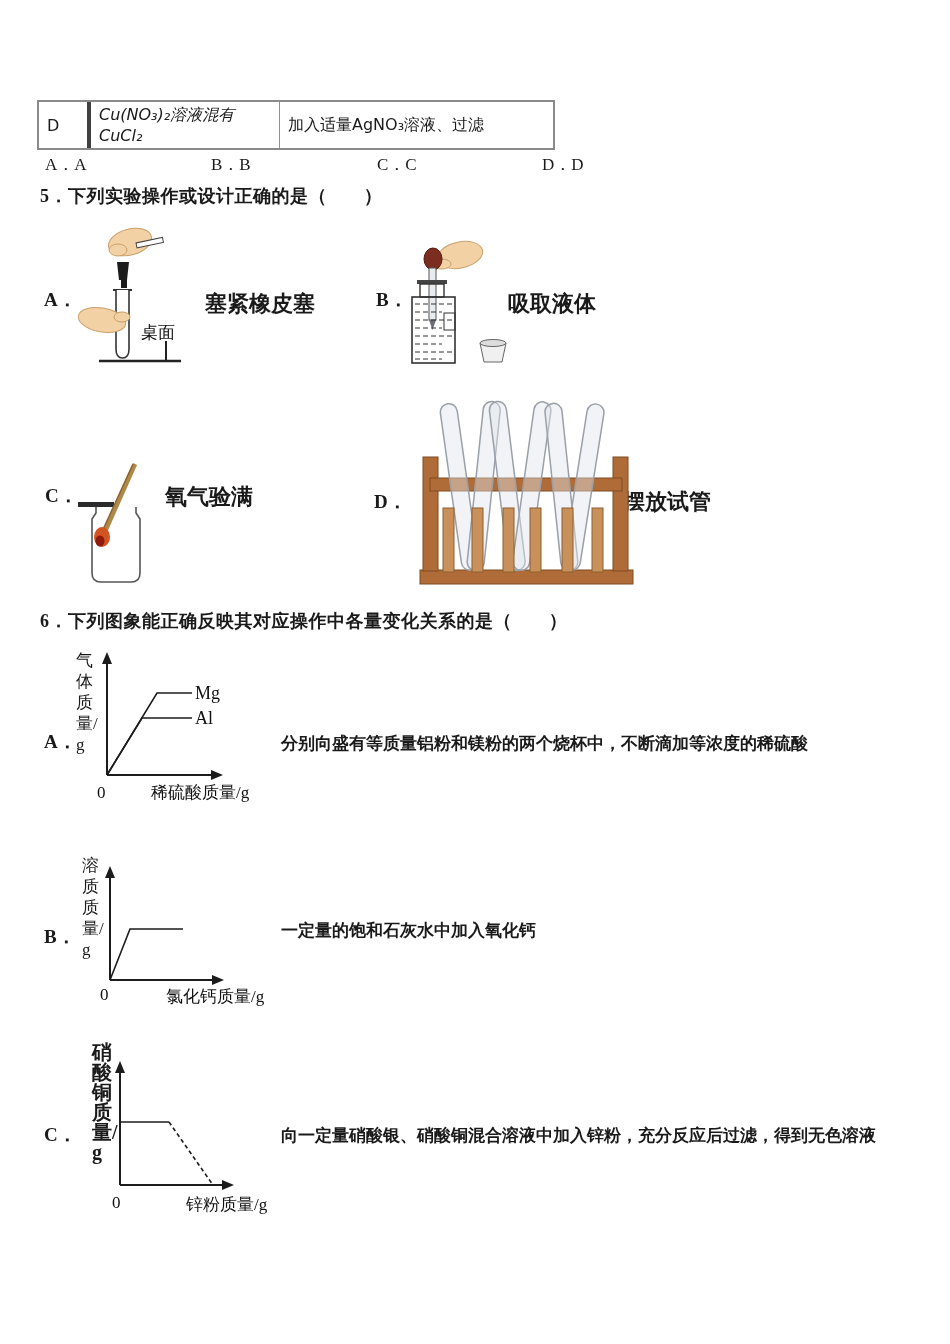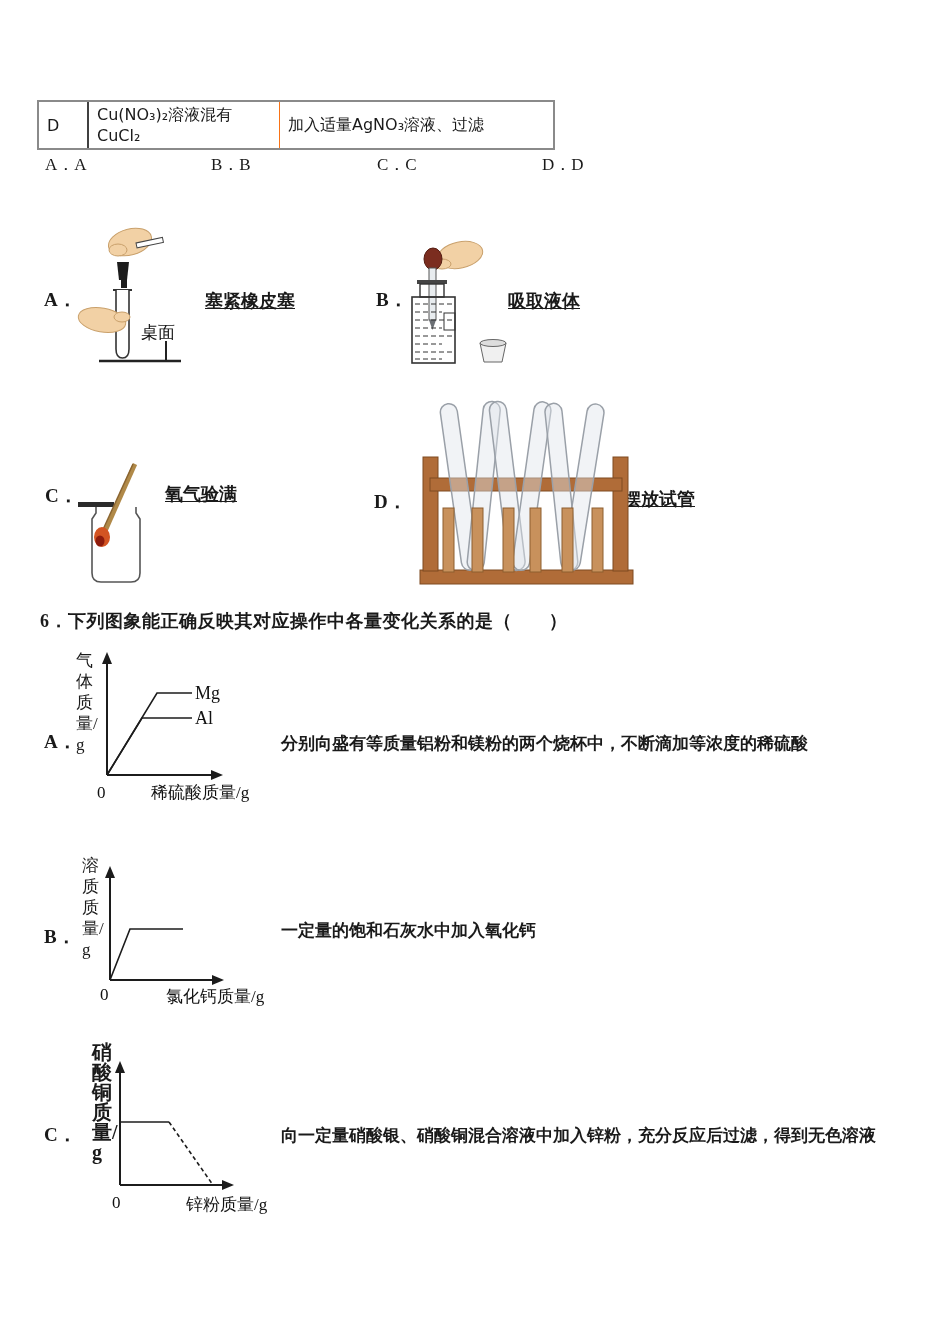--- a/index.html
+++ b/index.html
@@ -5,27 +5,27 @@
   html,body{margin:0;padding:0;background:#ffffff;}
   .page{position:relative;width:950px;height:1344px;background:#fff;overflow:hidden;
         font-family:"Liberation Serif","DejaVu Serif",serif;color:#1a1a1a;}
 
   
   .dtable{position:absolute;left:37px;top:100px;width:518px;height:50px;
           border:2px solid #8a8a8a;display:flex;box-sizing:border-box;background:#fff;}
   .dtable .cell{display:flex;align-items:center;font-size:16px;padding:0 8px;
                 font-family:"DejaVu Sans","Liberation Sans",sans-serif;box-sizing:border-box;}
   .dtable .c1{width:48px;}
-  .dtable .c2{width:192px;border-left:2px solid #404040;}
+  .dtable .c2{width:192px;border-left:4px solid #404040;font-style:italic;}
   .dtable .c3{flex:1;border-left:1px solid #f97316;}
 
   .ansrow span{position:absolute;top:153px;font-weight:normal;font-size:17px;}
   .q-title{position:absolute;font-weight:bold;font-size:18px;letter-spacing:0.5px;white-space:nowrap;}
   .opt-letter{position:absolute;font-weight:bold;font-size:19px;}
-  .caption{position:absolute;font-weight:bold;font-size:18px;white-space:nowrap;text-decoration:underline;}
+  .caption{position:absolute;font-weight:bold;font-size:22px;white-space:nowrap;}
   .desc{position:absolute;left:281px;width:640px;font-weight:bold;font-size:17px;line-height:20px;}
 
   .ylabel{position:absolute;width:20px;word-break:break-all;text-align:left;
           font-size:17px;line-height:21px;}
   .ylabel.small{font-size:20px;line-height:20px;width:19px;font-weight:bold;}
 
   svg{position:absolute;overflow:visible;}
   svg text{font-family:"Liberation Serif","DejaVu Serif",serif;fill:#111;}
   .axis{stroke:#1c1c1c;stroke-width:2;fill:none;}
   .plot{stroke:#1c1c1c;stroke-width:1.6;fill:none;}
@@ -42,20 +42,21 @@
     <div class="cell c3">加入适量AgNO₃溶液、过滤</div>
   </div>
 
   <div class="ansrow">
     <span style="left:45px">A．A</span>
     <span style="left:211px">B．B</span>
     <span style="left:377px">C．C</span>
     <span style="left:542px">D．D</span>
   </div>
 
+  <div class="q-title" style="left:40px;top:184px">5．下列实验操作或设计正确的是（　　）</div>
 
   <span class="opt-letter" style="left:44px;top:287px">A．</span>
   <span class="opt-letter" style="left:376px;top:287px">B．</span>
   <span class="opt-letter" style="left:45px;top:483px">C．</span>
   <span class="opt-letter" style="left:374px;top:489px">D．</span>
 
   <span class="caption" style="left:205px;top:289px">塞紧橡皮塞</span>
   <span class="caption" style="left:508px;top:289px">吸取液体</span>
   <span class="caption" style="left:165px;top:482px">氧气验满</span>
   <span class="caption" style="left:623px;top:487px">摆放试管</span>

